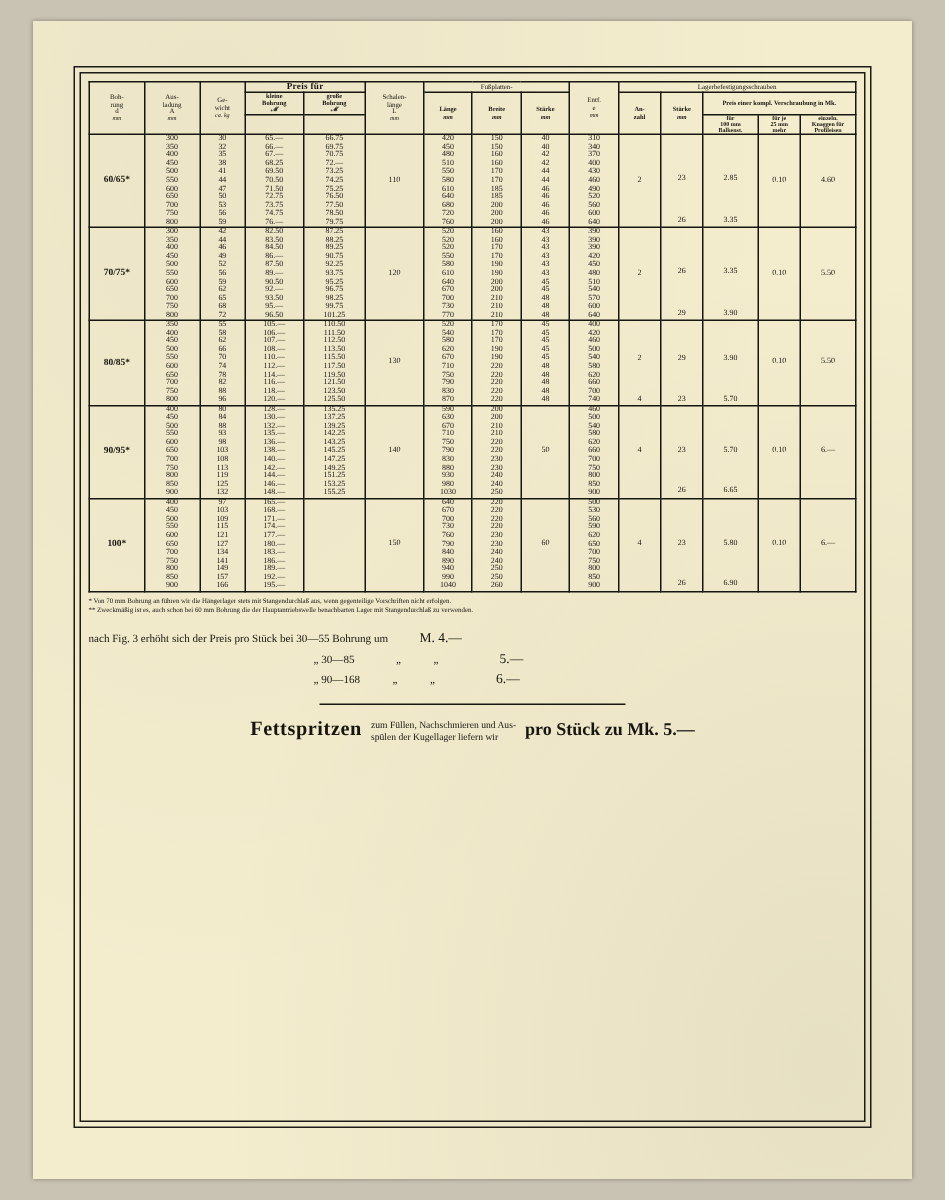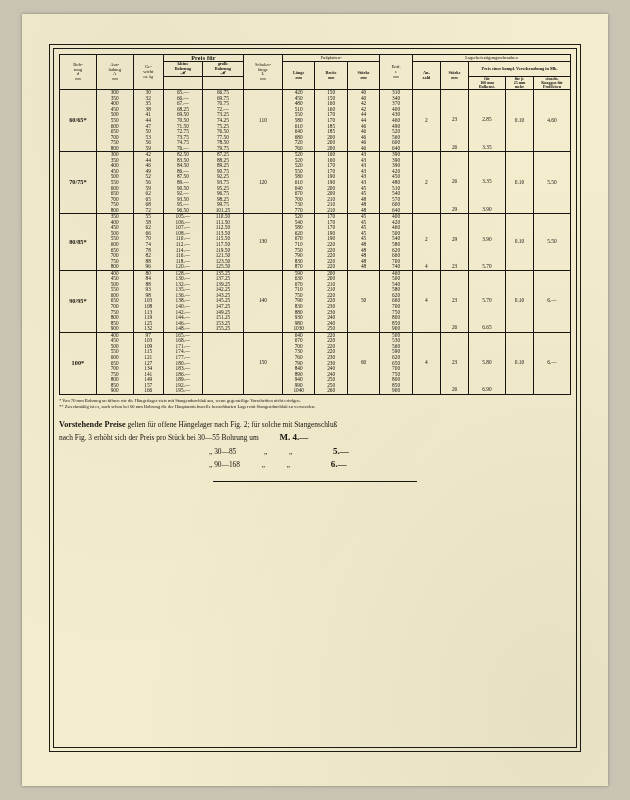--- a/index.html
+++ b/index.html
@@ -67,21 +67,21 @@
     color:#17150f;
   }
   .notice{
     margin-top:9px;
     font-size:7.4px;
     line-height:1.5;
     color:#17150f;
   }
   .notice .l1{font-weight:bold;font-size:8.2px;}
   .notice .sub{margin-left:150px;}
-  .bigprice{font-weight:bold;font-size:9px;padding-left:19px;}
+  .bigprice{font-weight:normal;font-size:9px;padding-left:19px;}
   .rule{
     width:40%;height:1px;background:#17150f;margin:9px auto 0 auto;
   }
   .fett{
     margin-top:8px;
     text-align:center;
     font-size:8px;
     color:#17150f;
   }
   .fett .t{font-weight:bold;font-size:13.5px;letter-spacing:.4px;}
@@ -790,24 +790,20 @@
 
         </tbody>
       </table>
 
       <div class="footnotes">
         <div>* Von 70 mm Bohrung an führen wir die Hängerlager stets mit Stangendurchlaß aus, wenn gegenteilige Vorschriften nicht erfolgen.</div>
         <div>** Zweckmäßig ist es, auch schon bei 60 mm Bohrung die der Hauptantriebswelle benachbarten Lager mit Stangendurchlaß zu verwenden.</div>
       </div>
 
       <div class="notice">
-        <div>
-          <span class="l1">Vorstehende Preise</span>
-          <span>gelten für offene Hängelager nach Fig. 2; für solche mit Stangenschluß</span>
-        </div>
         <div>
           <span>nach Fig. 3 erhöht sich der Preis pro Stück bei 30—55 Bohrung um</span>
           <span class="bigprice">M. 4.—</span>
         </div>
         <div class="sub">
           <span>„</span>
           <span>30—85</span>
           <span style="display:inline-block;width:24px"></span>
           <span>„</span>
           <span style="display:inline-block;width:18px"></span>
@@ -822,16 +818,24 @@
           <span>„</span>
           <span style="display:inline-block;width:18px"></span>
           <span>„</span>
           <span style="display:inline-block;width:18px"></span>
           <span class="bigprice">6.—</span>
         </div>
       </div>
 
       <div class="rule"></div>
 
+      <div class="fett">
+        <span class="t">Fettspritzen</span>
+        <span class="mid">
+          <span style="display:block">zum Füllen, Nachschmieren und Aus-</span>
+          <span style="display:block">spülen der Kugellager liefern wir</span>
+        </span>
+        <span class="p">pro Stück zu Mk. 5.—</span>
+      </div>
 
     </div>
   </div>
 </div>
 
 </body></html>

